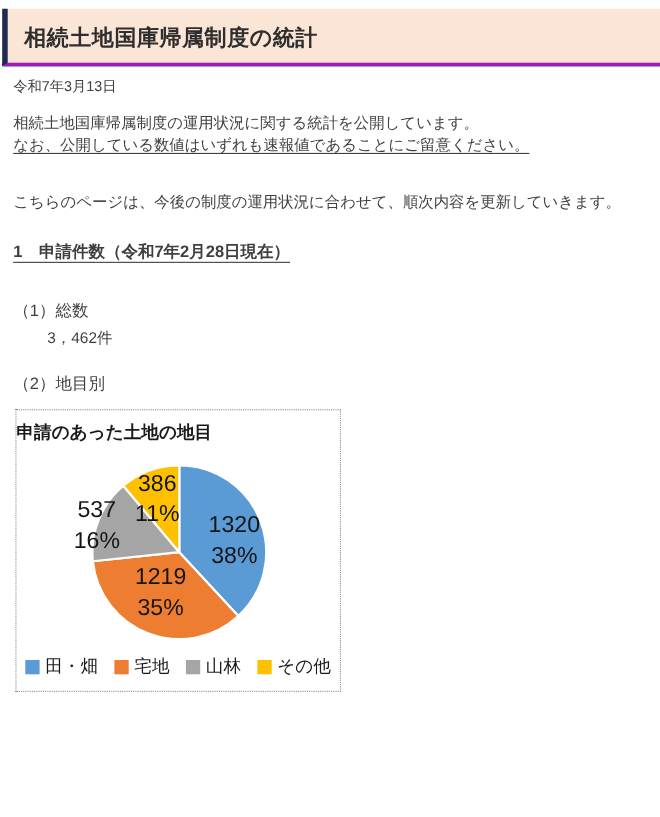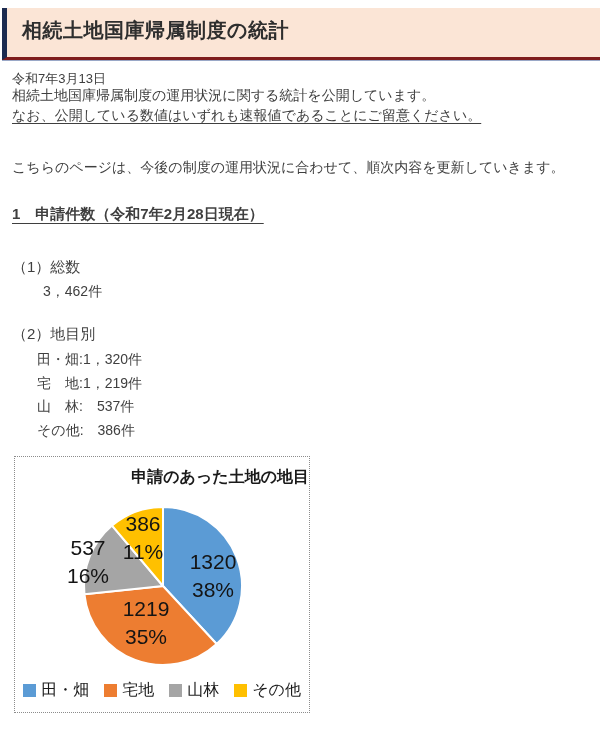--- a/index.html
+++ b/index.html
@@ -9,53 +9,53 @@
     background: #ffffff;
     font-family: "Liberation Sans", "DejaVu Sans", sans-serif;
     color: #3f3f3f;
   }
   
   .banner {
     margin: 8px 0 0 2px;
     height: 52px;
     background: #fbe5d6;
     border-left: 5px solid #1c2b50;
-    border-bottom: 3px solid #7f1d1d;
+    border-bottom: 3px solid #a21caf;
     box-shadow: 0 1px 0 0 #9aa8c7;
-    display: flex; align-items: flex-end;
+    display: flex; align-items: flex-start;
     padding-left: 15px;
   }
   .banner-title {
     font-size: 20px; font-weight: bold; color: #2e2e2e;
     letter-spacing: 0.5px;
   }
   
   .content { padding: 12px 10px 0 12px; }
   .date { margin: 0; font-size: 13px; line-height: 13px; }
-  .intro { margin: 0 0 0; font-size: 14px; line-height: 20px; }
+  .intro { margin: 16px 0 0; font-size: 14px; line-height: 20px; }
   .underlined { text-decoration: underline; text-underline-offset: 3px; }
   .note { margin: 32px 0 0; font-size: 14px; line-height: 20px; }
   .heading {
     margin: 28px 0 0; font-size: 15px; line-height: 18px;
     text-decoration: underline; text-underline-offset: 4px;
   }
   .sub-label { margin: 35px 0 0; font-size: 15px; line-height: 17px; }
   .sub-label.second { margin-top: 27px; }
   .total-value { margin: 9px 0 16px; padding-left: 31px; font-size: 14px; line-height: 14px; }
   .items { margin: 6px 0 0; padding-left: 25px; font-size: 14px; line-height: 23.5px; }
   
   .chart-box {
     position: relative;
     margin: 14px 0 0 2px;
     width: 296px; height: 257px;
     border: 1px dotted #8c8c8c;
   }
   .chart-title {
     position: relative; z-index: 2;
-    margin-top: 10px; text-align: right;
+    margin-top: 10px; text-align: left;
     font-size: 16px; font-weight: bold; color: #1a1a1a;
   }
   .pie-svg { position: absolute; left: 0; top: 0; z-index: 1; }
   .pie-label {
     position: absolute; z-index: 3;
     transform: translate(-50%, -50%);
     text-align: center; white-space: nowrap;
     font-size: 21px; line-height: 28px; color: #141414;
   }
   .pos-0 { left: 198px; top: 119px; }
@@ -87,26 +87,20 @@
   </p>
 
   <p class="note">こちらのページは、今後の制度の運用状況に合わせて、順次内容を更新していきます。</p>
 
   <h2 class="heading">1　申請件数（令和7年2月28日現在）</h2>
 
   <p class="sub-label">（1）総数</p>
   <p class="total-value">3，462件</p>
 
   <p class="sub-label second">（2）地目別</p>
-  <div class="items">
-    <div>田・畑:1，320件</div>
-    <div>宅　地:1，219件</div>
-    <div>山　林:　537件</div>
-    <div>その他:　386件</div>
-  </div>
 
   <div class="chart-box" id="chart-box">
     <div class="chart-title">申請のあった土地の地目</div>
     <svg id="pie-svg" class="pie-svg" width="294" height="255" viewBox="0 0 294 255">
         <path d="M148,129 L148.00,50.00 A79,79 0 0 1 201.61,187.02 Z" fill="#5b9bd5" stroke="#ffffff" stroke-width="2" stroke-linejoin="round"></path>
         <path d="M148,129 L201.61,187.02 A79,79 0 0 1 69.43,137.23 Z" fill="#ed7d31" stroke="#ffffff" stroke-width="2" stroke-linejoin="round"></path>
         <path d="M148,129 L69.43,137.23 A79,79 0 0 1 97.07,68.61 Z" fill="#a5a5a5" stroke="#ffffff" stroke-width="2" stroke-linejoin="round"></path>
         <path d="M148,129 L97.07,68.61 A79,79 0 0 1 148.00,50.00 Z" fill="#ffc000" stroke="#ffffff" stroke-width="2" stroke-linejoin="round"></path>
       </svg>
     <div class="legend" id="legend">

